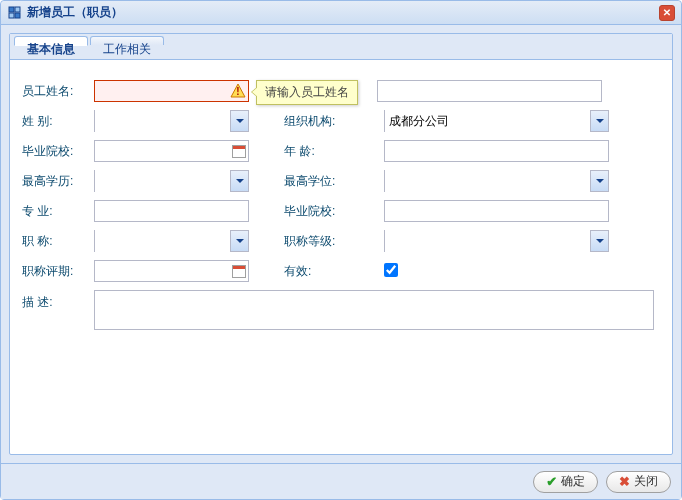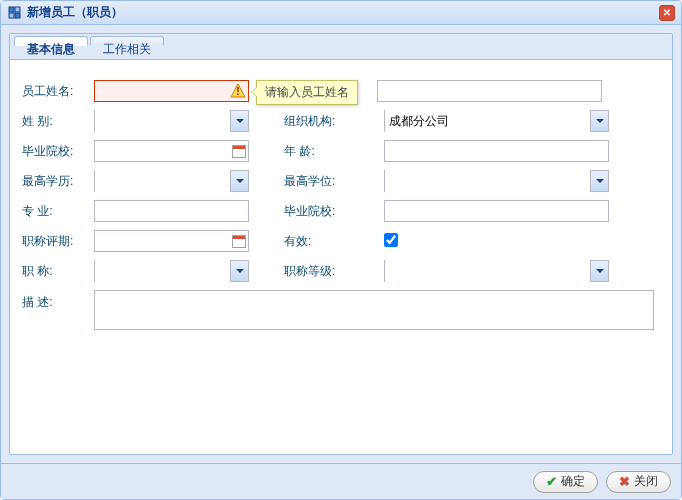--- a/index.html
+++ b/index.html
@@ -136,51 +136,51 @@
                   </div>
             </td>
           </tr>
           <tr>
             <td class="label">专 业:</td>
             <td class="field"><input class="input-text" style=""></td>
             <td class="label">毕业院校:</td>
             <td class="field"><input class="input-text" style="width: 225px;"></td>
           </tr>
           <tr>
+            <td class="label">职 称:</td>
+            <td class="field">
+              <div class="combo">
+                    <input class="combo-input" style="">
+                    <div class="combo-trigger">
+                      <div class="arrow-down"></div>
+                    </div>
+                  </div>
+            </td>
+            <td class="label">职称等级:</td>
+            <td class="field">
+              <div class="combo" style="width:225px">
+                    <input class="combo-input" style="">
+                    <div class="combo-trigger">
+                      <div class="arrow-down"></div>
+                    </div>
+                  </div>
+            </td>
+          </tr>
+          <tr>
             <td class="label">职称评期:</td>
             <td class="field">
               <div class="date-field">
                     <input class="date-input" style="">
                     <div class="date-trigger">
                       <div class="cal-icon"></div>
                     </div>
                   </div>
             </td>
             <td class="label">有效:</td>
             <td class="field"><input type="checkbox" class="checkbox" checked="" style=""></td>
-          </tr>
-          <tr>
-            <td class="label">职 称:</td>
-            <td class="field">
-              <div class="combo">
-                    <input class="combo-input" style="">
-                    <div class="combo-trigger">
-                      <div class="arrow-down"></div>
-                    </div>
-                  </div>
-            </td>
-            <td class="label">职称等级:</td>
-            <td class="field">
-              <div class="combo" style="width:225px">
-                    <input class="combo-input" style="">
-                    <div class="combo-trigger">
-                      <div class="arrow-down"></div>
-                    </div>
-                  </div>
-            </td>
           </tr>
           <tr>
             <td class="label" style="vertical-align:top;padding-top:4px">描 述:</td>
             <td class="field" colspan="3"><textarea class="textarea" style=""></textarea></td>
           </tr>
         </tbody>
           </table>
       </div>
     </div>
   </div>

